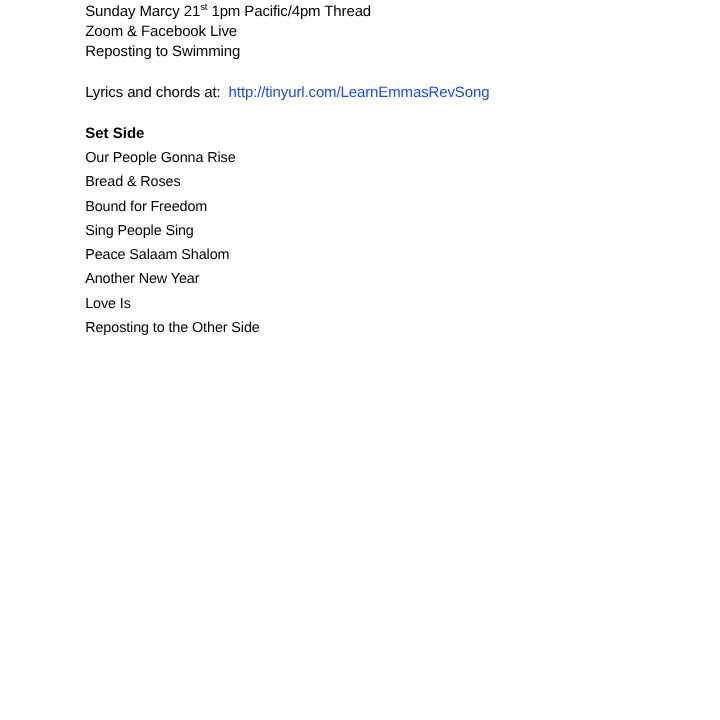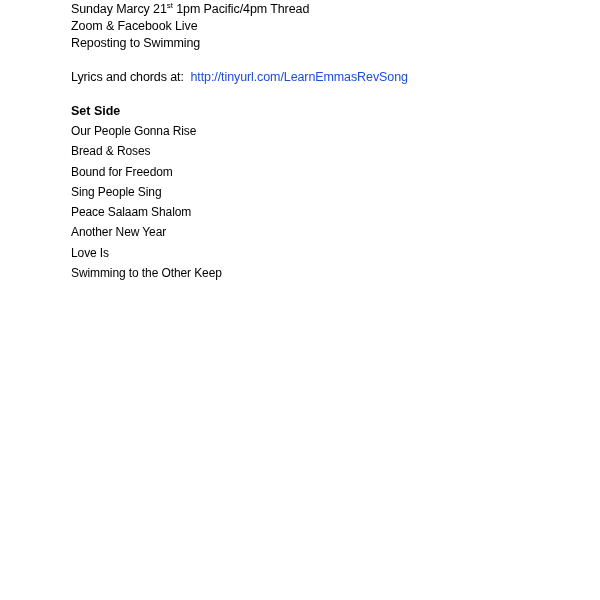--- a/index.html
+++ b/index.html
@@ -70,15 +70,15 @@
   <div class="setlist-title">Set Side</div>
 
   <ul class="songs">
     <li>Our People Gonna Rise</li>
     <li>Bread &amp; Roses</li>
     <li>Bound for Freedom</li>
     <li>Sing People Sing</li>
     <li>Peace Salaam Shalom</li>
     <li>Another New Year</li>
     <li>Love Is</li>
-    <li>Swimming to the Other Keep</li>
+    <li>Reposting to the Other Side</li>
   </ul>
 </div>
 
 </body></html>

